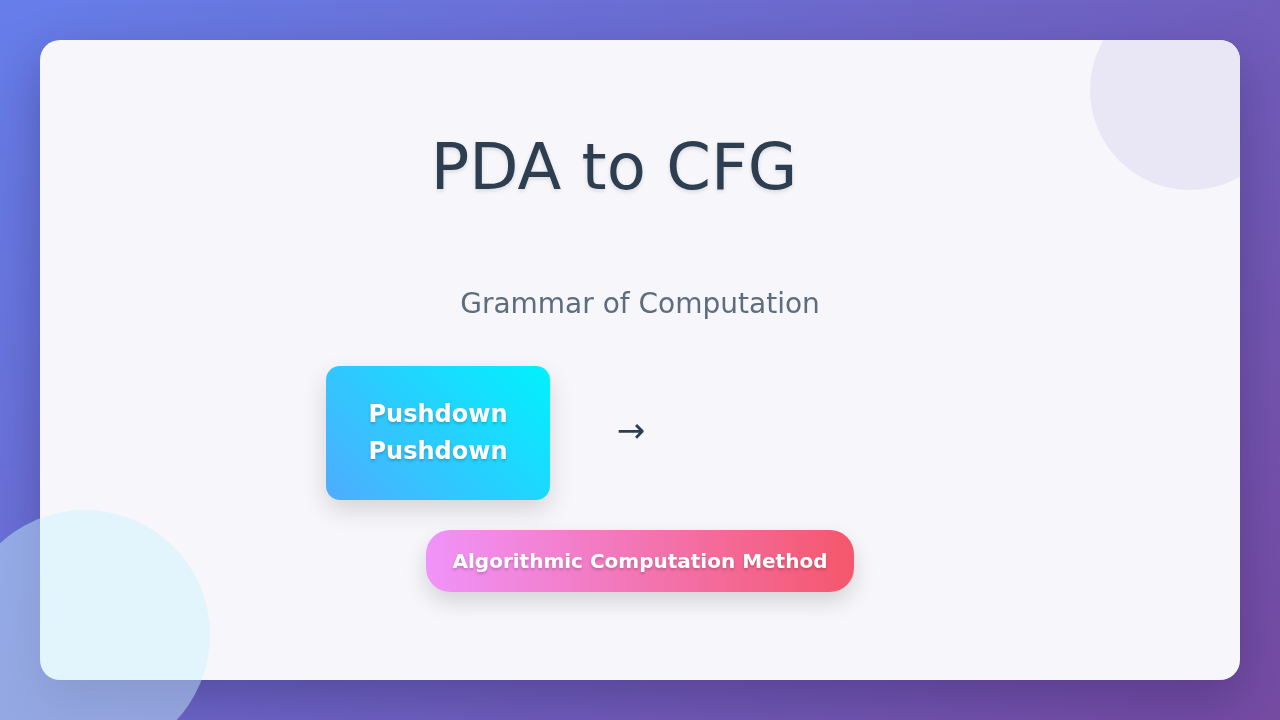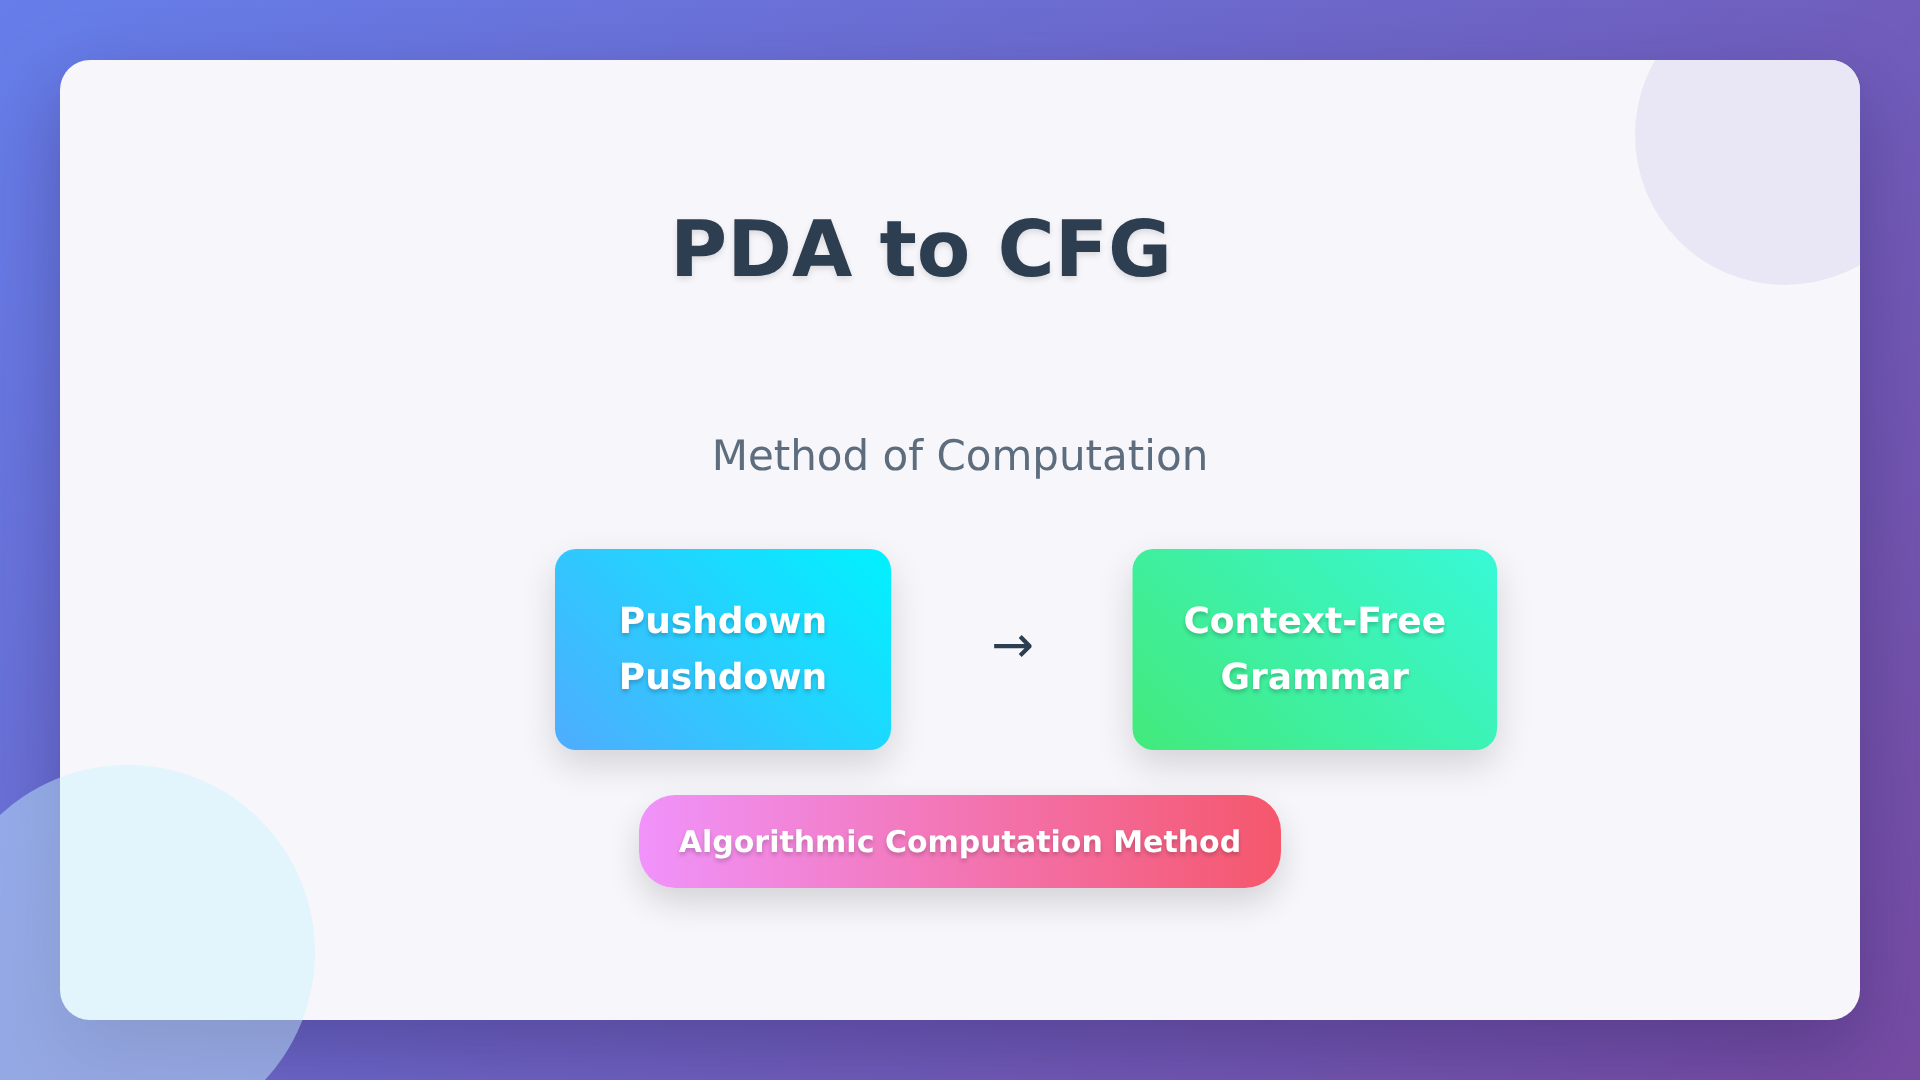--- a/index.html
+++ b/index.html
@@ -34,38 +34,38 @@
       border-radius: 50%;
       background: rgba(200, 245, 255, 0.45);
       z-index: 5;
       pointer-events: none;
     }
     .title {
       position: absolute;
       left: 0; top: 94px;
       width: 1148px;
       text-align: center;
-      font-weight: bold;
-      font-size: 52px;
+      font-weight: normal;
+      font-size: 64px;
       line-height: 67px;
       color: #2c3e50;
       text-shadow: 0 2px 4px rgba(0,0,0,0.12);
     }
     .subtitle {
       position: absolute;
       left: 0; top: 247px;
       width: 1200px;
       text-align: center;
       font-size: 28px;
       color: #5d6d7e;
     }
     .flow {
       position: absolute;
       left: 286px; top: 326px;
-      width: 560px; height: 134px; margin-left: 44px;
+      width: 560px; height: 134px;
     }
     .box {
       position: absolute;
       top: 0; height: 134px;
       border-radius: 14px;
       display: flex; align-items: center; justify-content: center;
       text-align: center;
       color: #ffffff;
       font-weight: bold;
       font-size: 24px;
@@ -106,34 +106,28 @@
 </head>
 <body>
 
 <div class="card">
   <div class="deco-tr"></div>
 
   <h1 class="title">
     <span>PDA to CFG</span><br>
   </h1>
 
-  <div class="subtitle">Method of Computation</div>
+  <div class="subtitle">Grammar of Computation</div>
 
   <div class="flow">
     <div class="box box-pda">
       <div>
         <span>Pushdown</span><br>
         <span>Pushdown</span>
       </div>
     </div>
     <div class="arrow">→</div>
-    <div class="box box-cfg">
-      <div>
-        <span>Context-Free</span><br>
-        <span>Grammar</span>
-      </div>
-    </div>
   </div>
 
   <div class="pill">Algorithmic Computation Method</div>
 </div>
 
 <div class="deco-bl"></div>
 
 </body></html>

